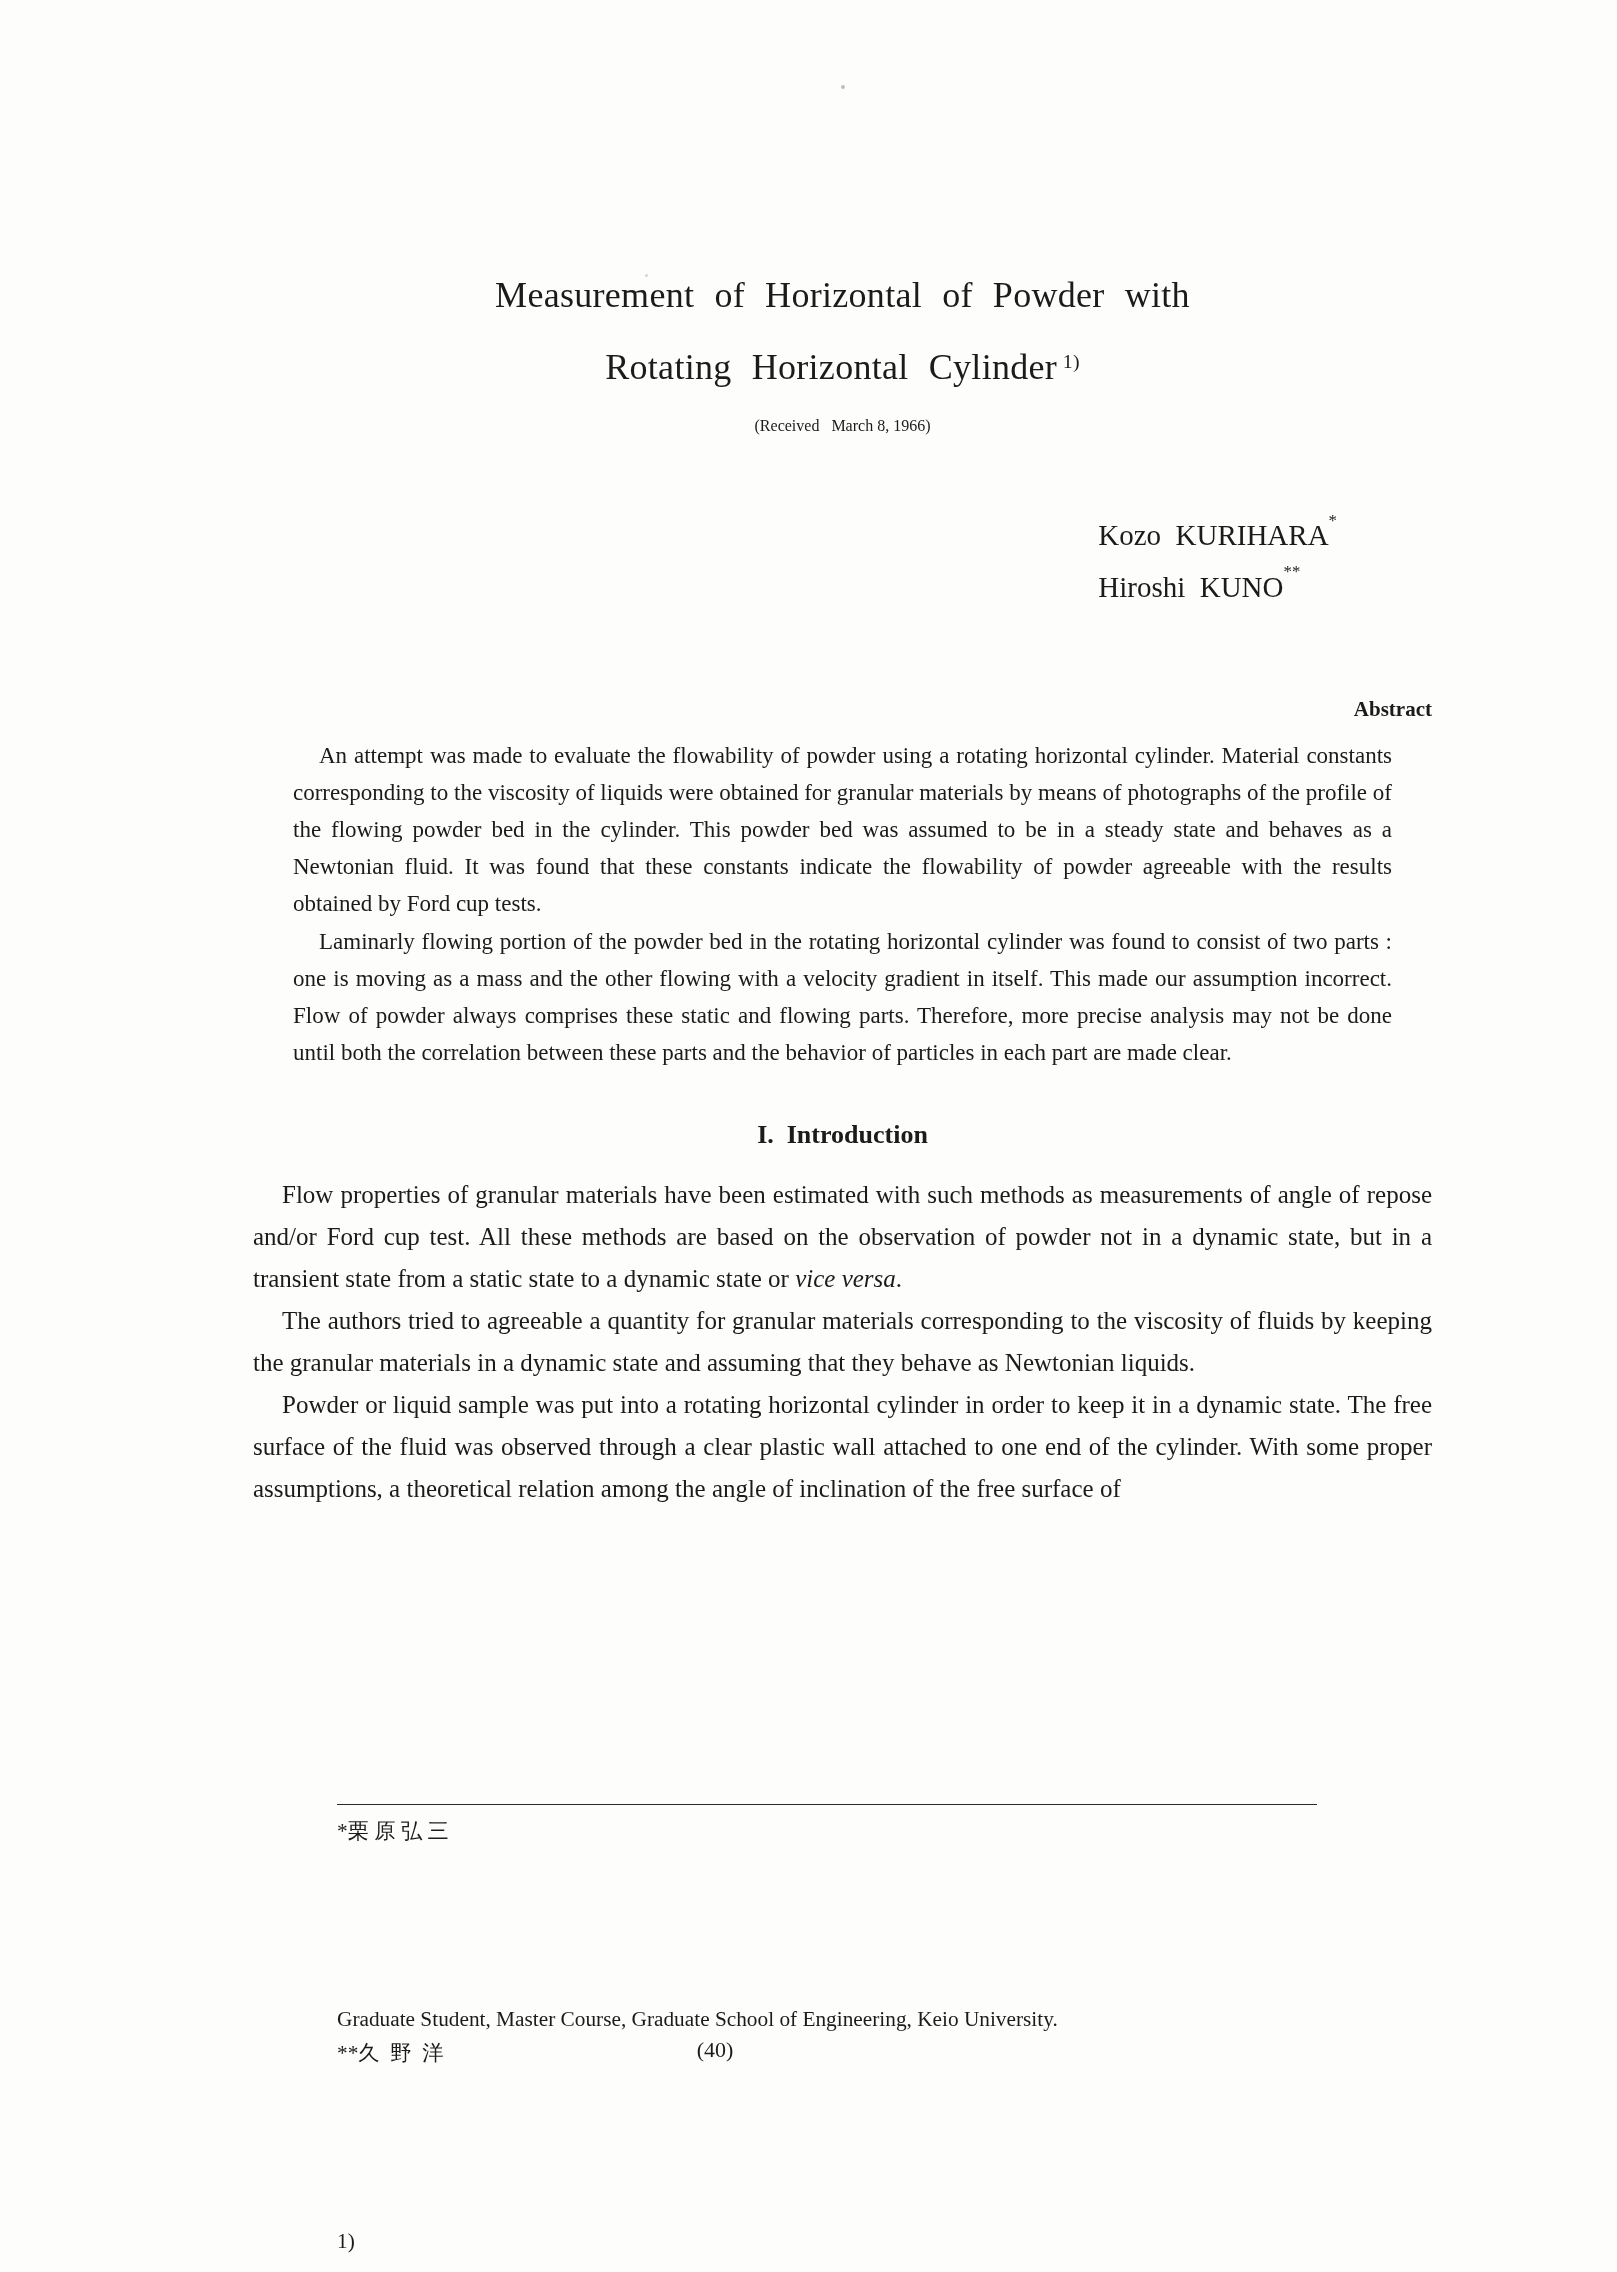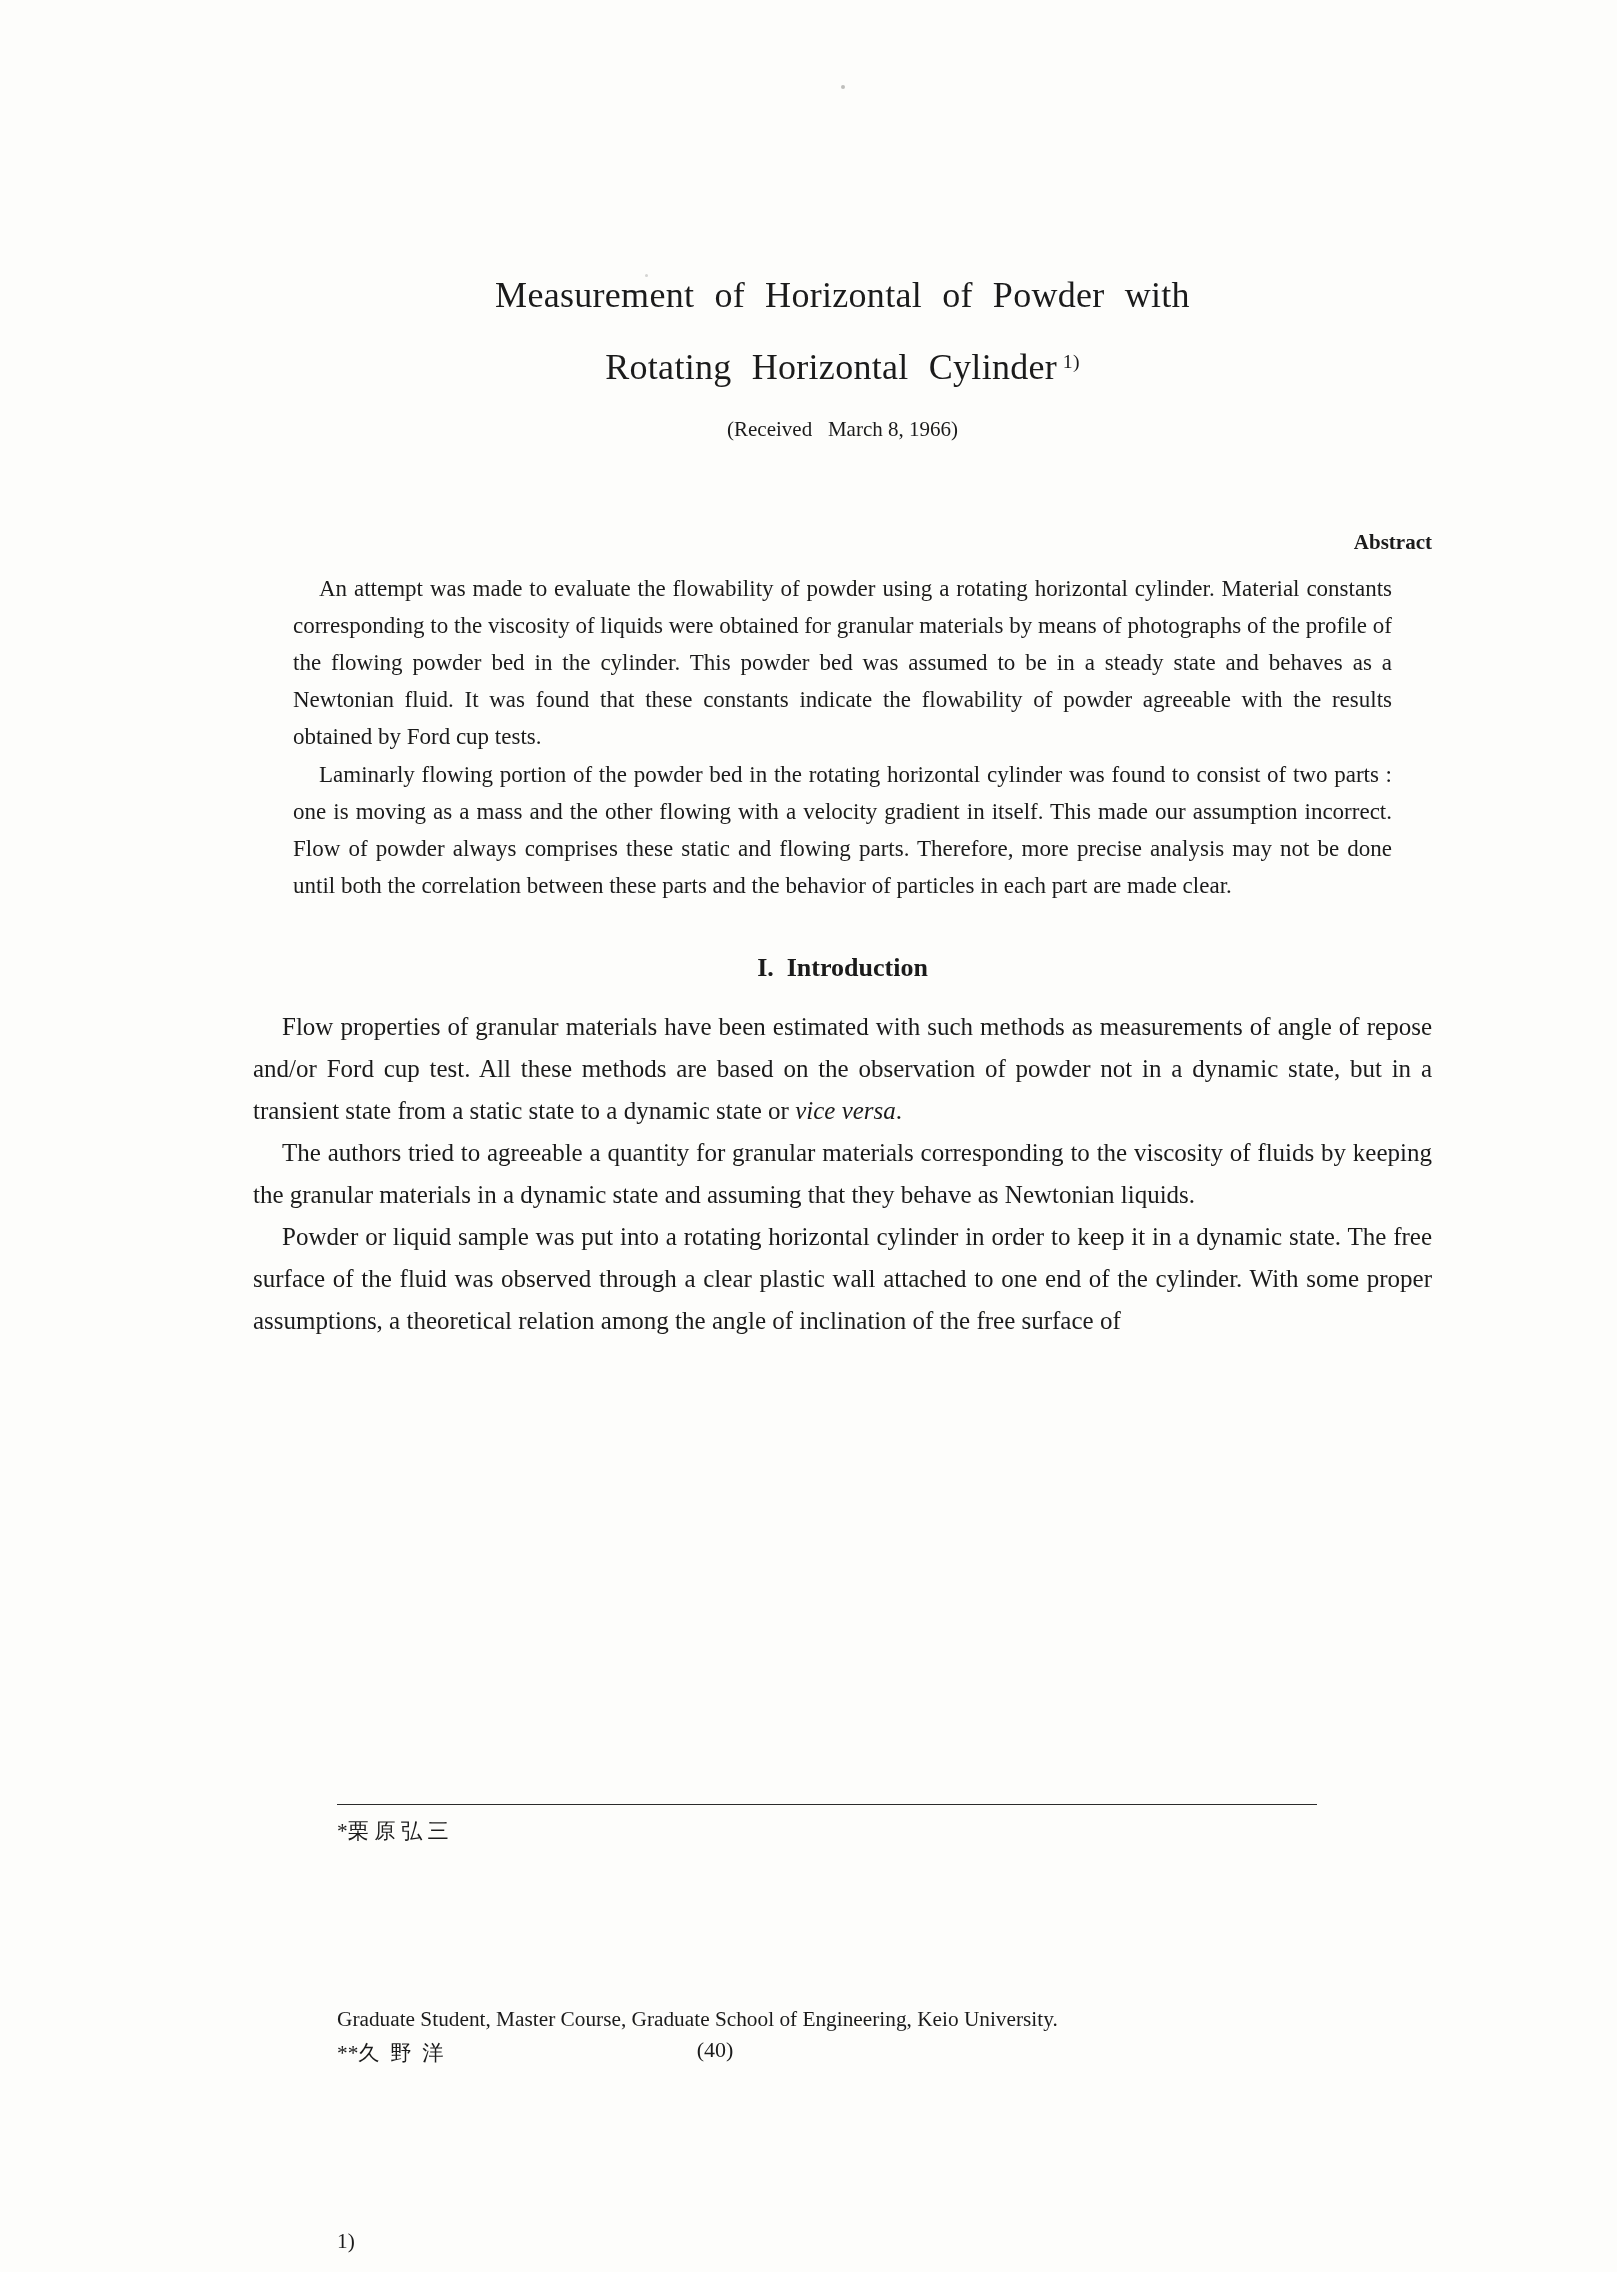--- a/index.html
+++ b/index.html
@@ -29,21 +29,21 @@
   .title .fnref {
     font-size: 55%;
     position: relative;
     top: -0.55em;
     margin-left: 5.6px;
     word-spacing: normal;
   }
   .received {
     margin-top: 9px;
     text-align: center;
-    font-size: 21px;
+    font-size: 16px;
     white-space: pre-wrap;
   }
 
   
   .authors {
     margin-top: 71px;
     margin-left: auto;
     margin-right: 95px;
     width: max-content;
     display: flex;
@@ -147,20 +147,28 @@
   <div class="speck speck-1"></div>
   <div class="speck speck-2"></div>
 
   <h1 class="title">
     <span>Measurement of Horizontal of Powder with</span><br>
     <span>Rotating Horizontal Cylinder</span><span class="fnref">1)</span>
   </h1>
 
   <div class="received">(Received   March 8, 1966)</div>
 
+  <div class="authors">
+    <div class="author">
+      <span>Kozo KURIHARA</span><sup>*</sup>
+    </div>
+    <div class="author">
+      <span>Hiroshi KUNO</span><sup>**</sup>
+    </div>
+  </div>
 
   <h2 class="abstract-heading">Abstract</h2>
 
   <section class="abstract">
     <p class="first">An attempt was made to evaluate the flowability of powder using a rotating horizontal cylinder.  Material constants corresponding to the viscosity of liquids were obtained for granular materials by means of photographs of the profile of the flowing powder bed in the cylinder.  This powder bed was assumed to be in a steady state and behaves as a Newtonian fluid.  It was found that these constants indicate the flowability of powder agreeable with the results obtained by Ford cup tests.</p>
     <p>Laminarly flowing portion of the powder bed in the rotating horizontal cylinder was found to consist of two parts :  one is moving as a mass and the other flowing with a velocity gradient in itself.  This made our assumption incorrect.  Flow of powder always comprises these static and flowing parts.  Therefore, more precise analysis may not be done until both the correlation between these parts and the behavior of particles in each part are made clear.</p>
   </section>
 
   <h2 class="section-heading">I.  Introduction</h2>
 

